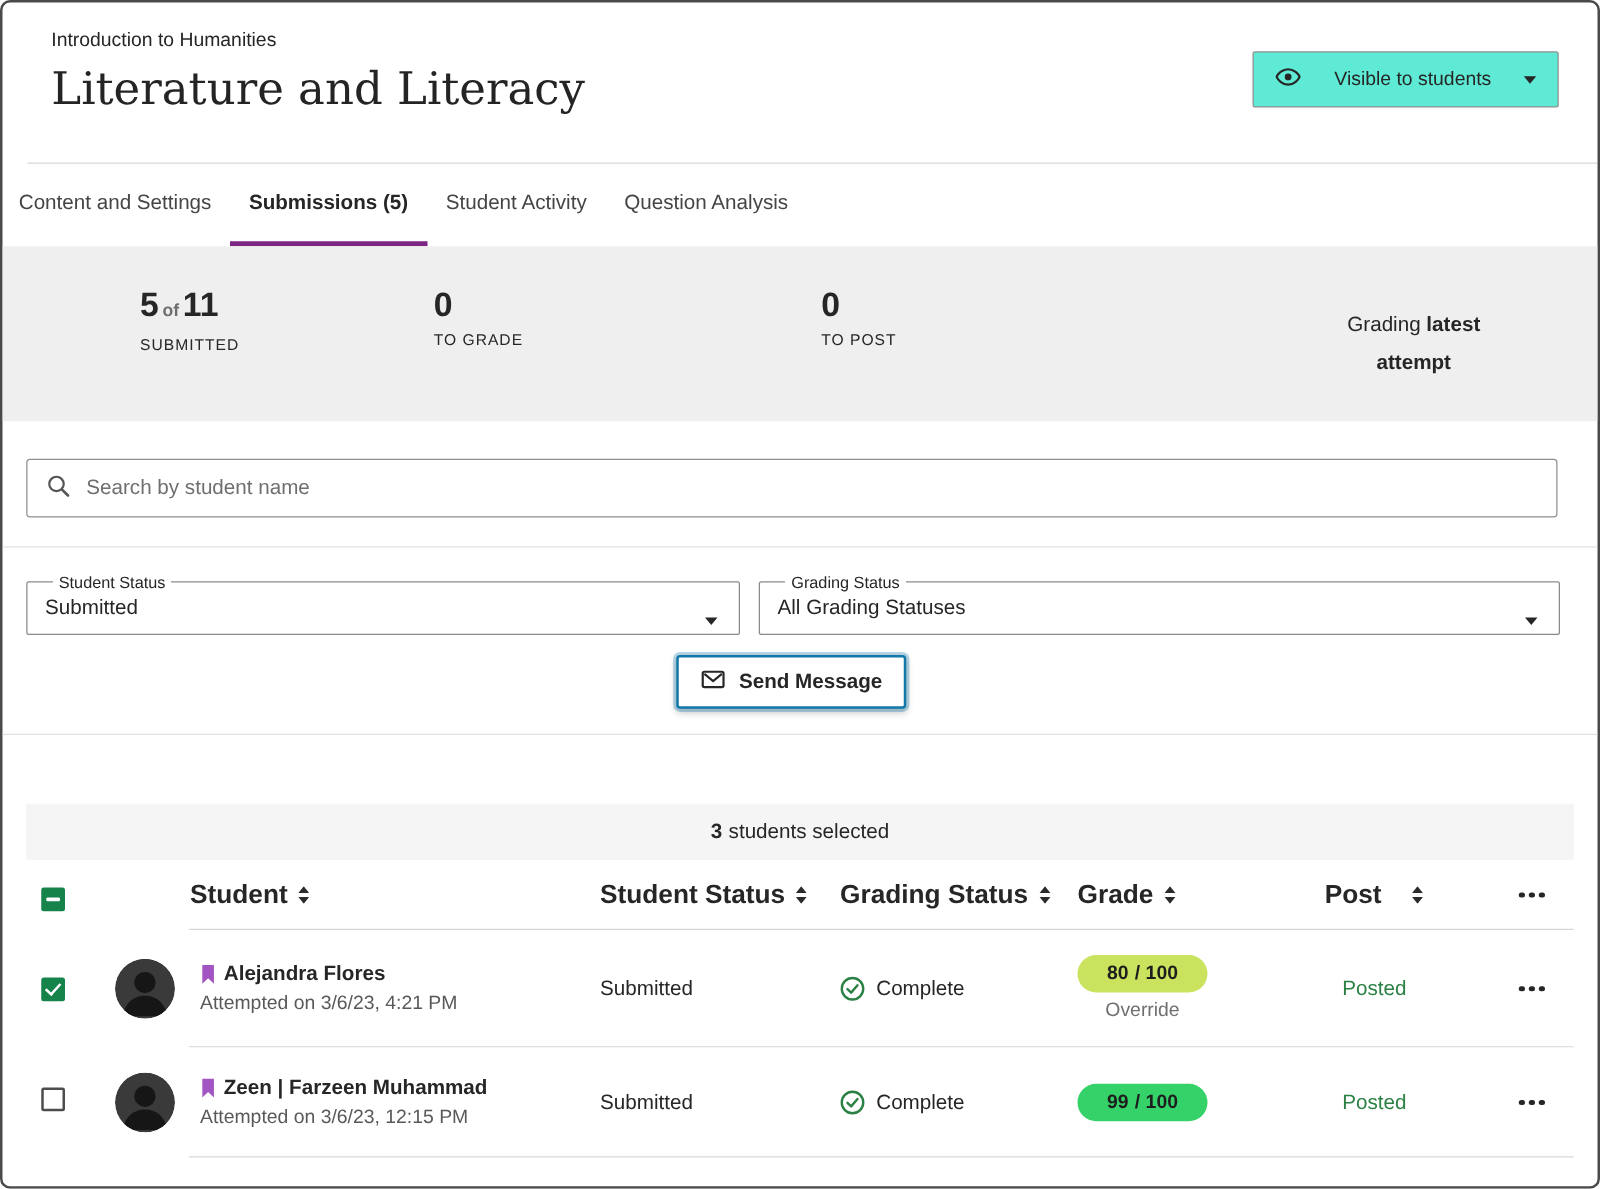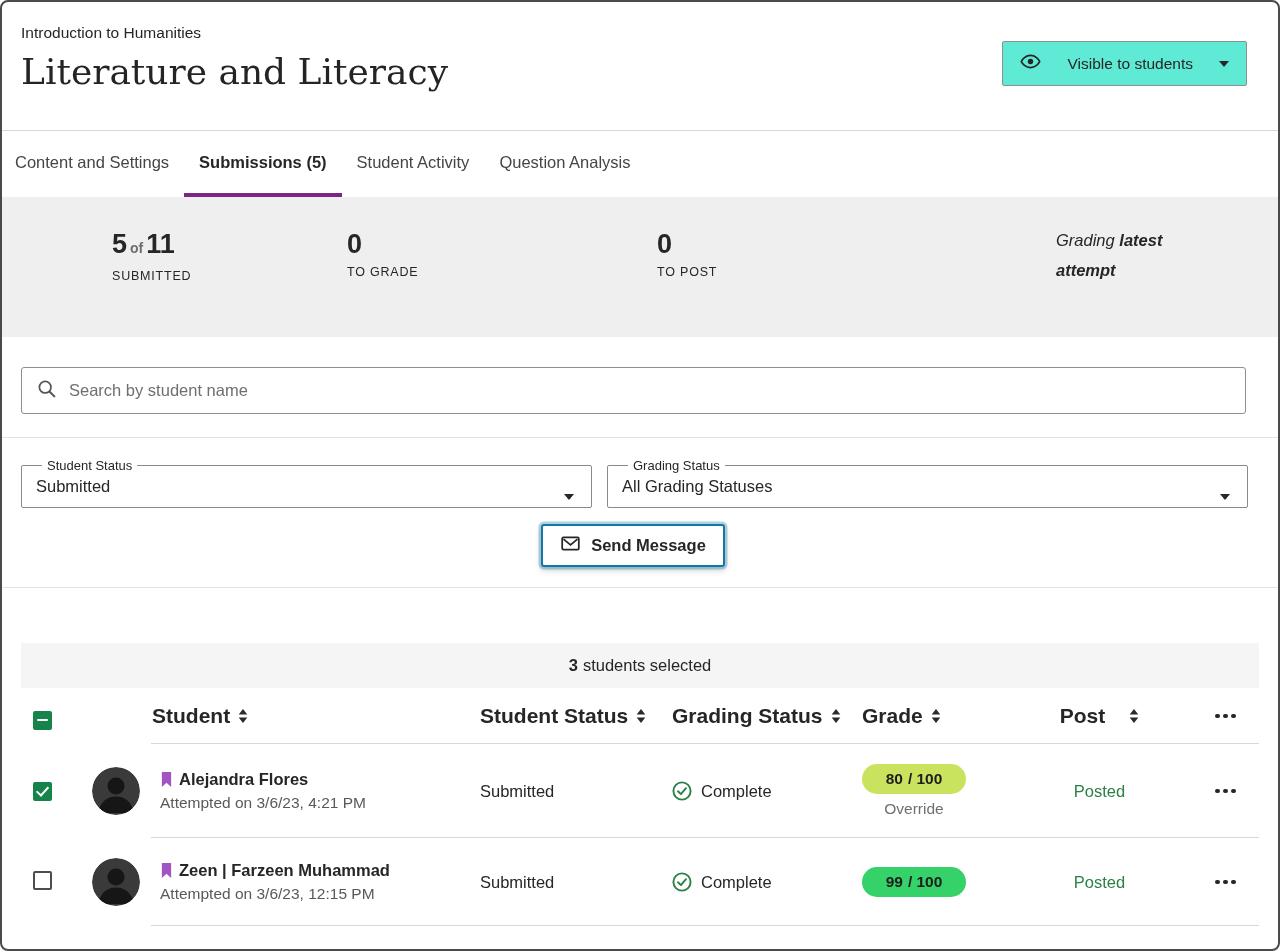--- a/index.html
+++ b/index.html
@@ -17,20 +17,21 @@
     border-radius: 8px;
     overflow: hidden;
     background: #fff;
   }
 
   
   .page-header {
     display: flex; justify-content: space-between; align-items: flex-start;
     height: 129px; padding: 16px 31px 0 19px;
     border-bottom: 1px solid #d7d7d7;
+    margin-left: 20px;
   }
   .breadcrumb { font-size: 15.5px; padding-top: 6px; color: #262626; }
   .page-title {
     font-family: "DejaVu Serif", "Liberation Serif", serif;
     font-size: 36px; font-weight: 500; margin-top: 9px; color: #242424;
   }
   .visibility-btn {
     display: flex; align-items: center; gap: 26px;
     height: 45px; padding: 0 17px; margin-top: 23px;
     background: #5eead4; border: 1px solid #8f8f8f; border-radius: 2px;
@@ -55,22 +56,22 @@
   
   .stats { position: relative; height: 140px; background: #efefef; }
   .stat { position: absolute; top: 32px; }
   .stat-num-line { font-size: 27px; font-weight: 700; line-height: 30px; }
   .stat-of { font-size: 14px; color: #6e6e6e; font-weight: 700; margin: 0 3px; }
   .stat-label { margin-top: 6px; font-size: 12.5px; letter-spacing: 0.8px; color: #262626; }
   .stat-submitted { left: 110px; }
   .stat-to-grade { left: 345px; }
   .stat-to-post { left: 655px; }
   .grading-note {
-    position: absolute; top: 28px; right: 72px; width: 150px;
-    text-align: left; font-size: 16.5px; line-height: 30px; font-style: italic;
+    position: absolute; top: 48px; right: 72px; width: 150px;
+    text-align: center; font-size: 16.5px; line-height: 30px;
   }
 
   
   .search-section { margin: 30px 32px 0 19px; }
   .search-box {
     display: flex; align-items: center; gap: 12px;
     height: 47px; padding: 0 14px;
     border: 1px solid #8f8f8f; border-radius: 3px; background: #fff;
   }
   .search-box input {

